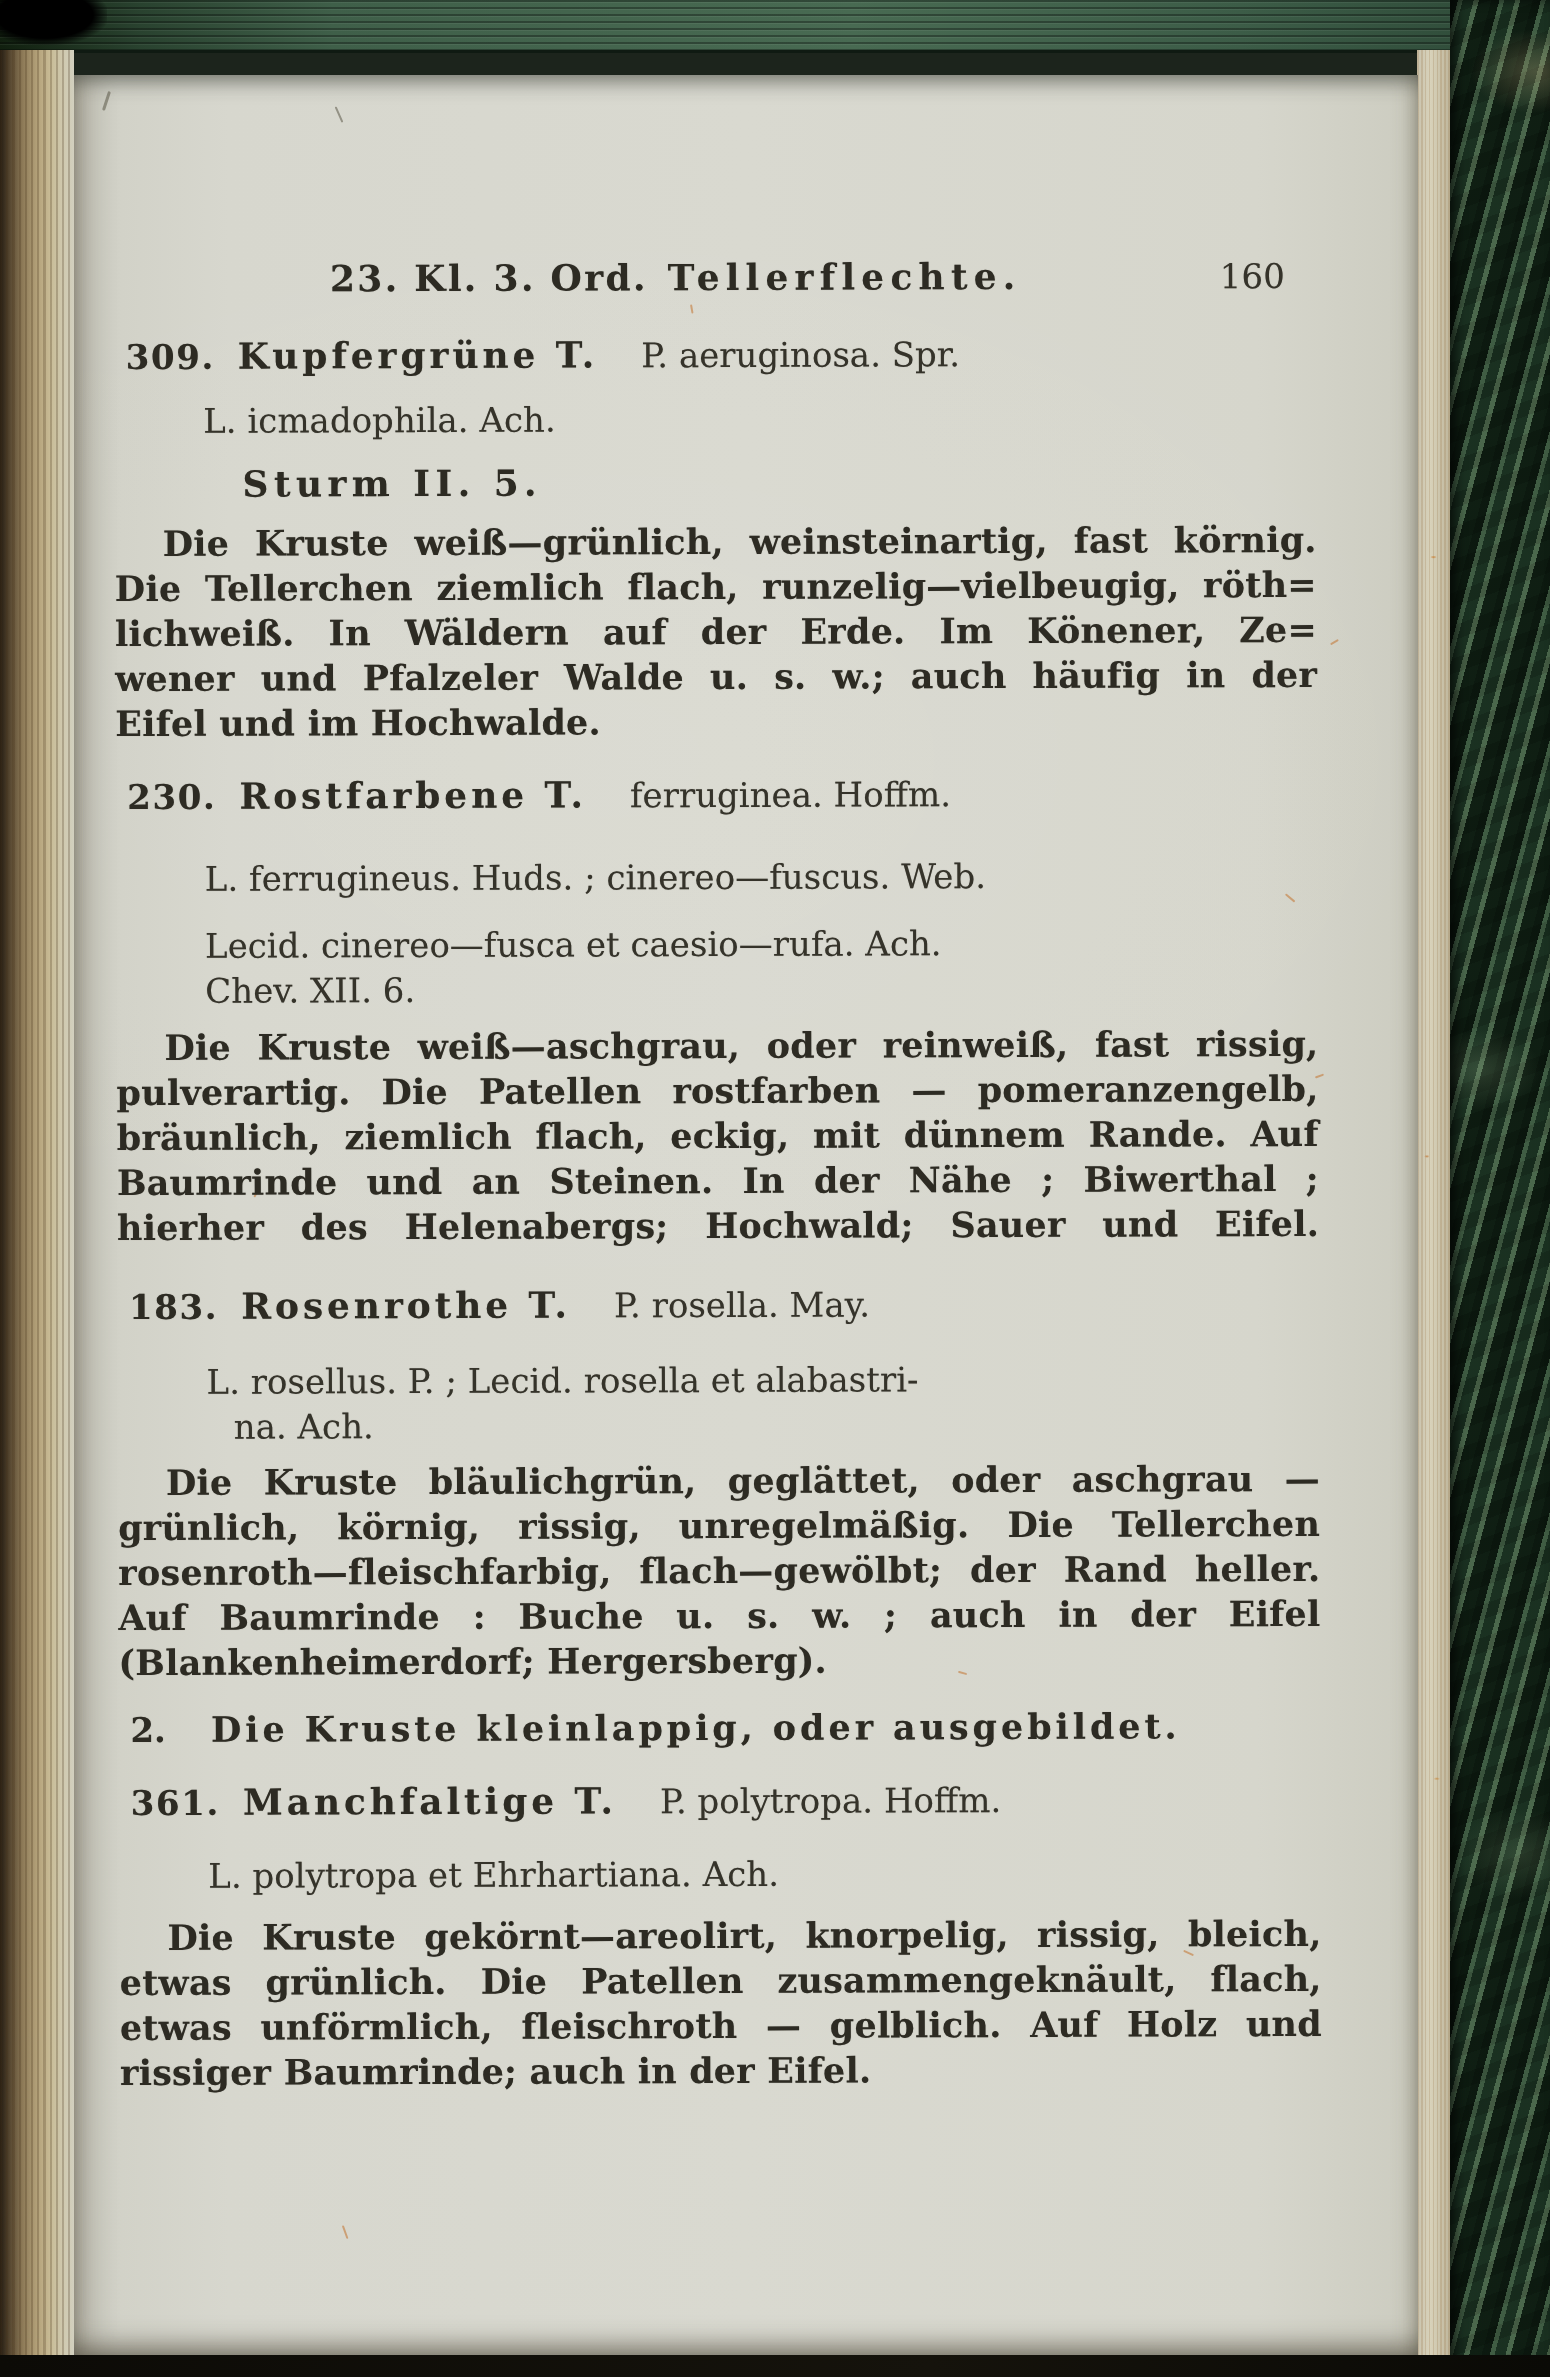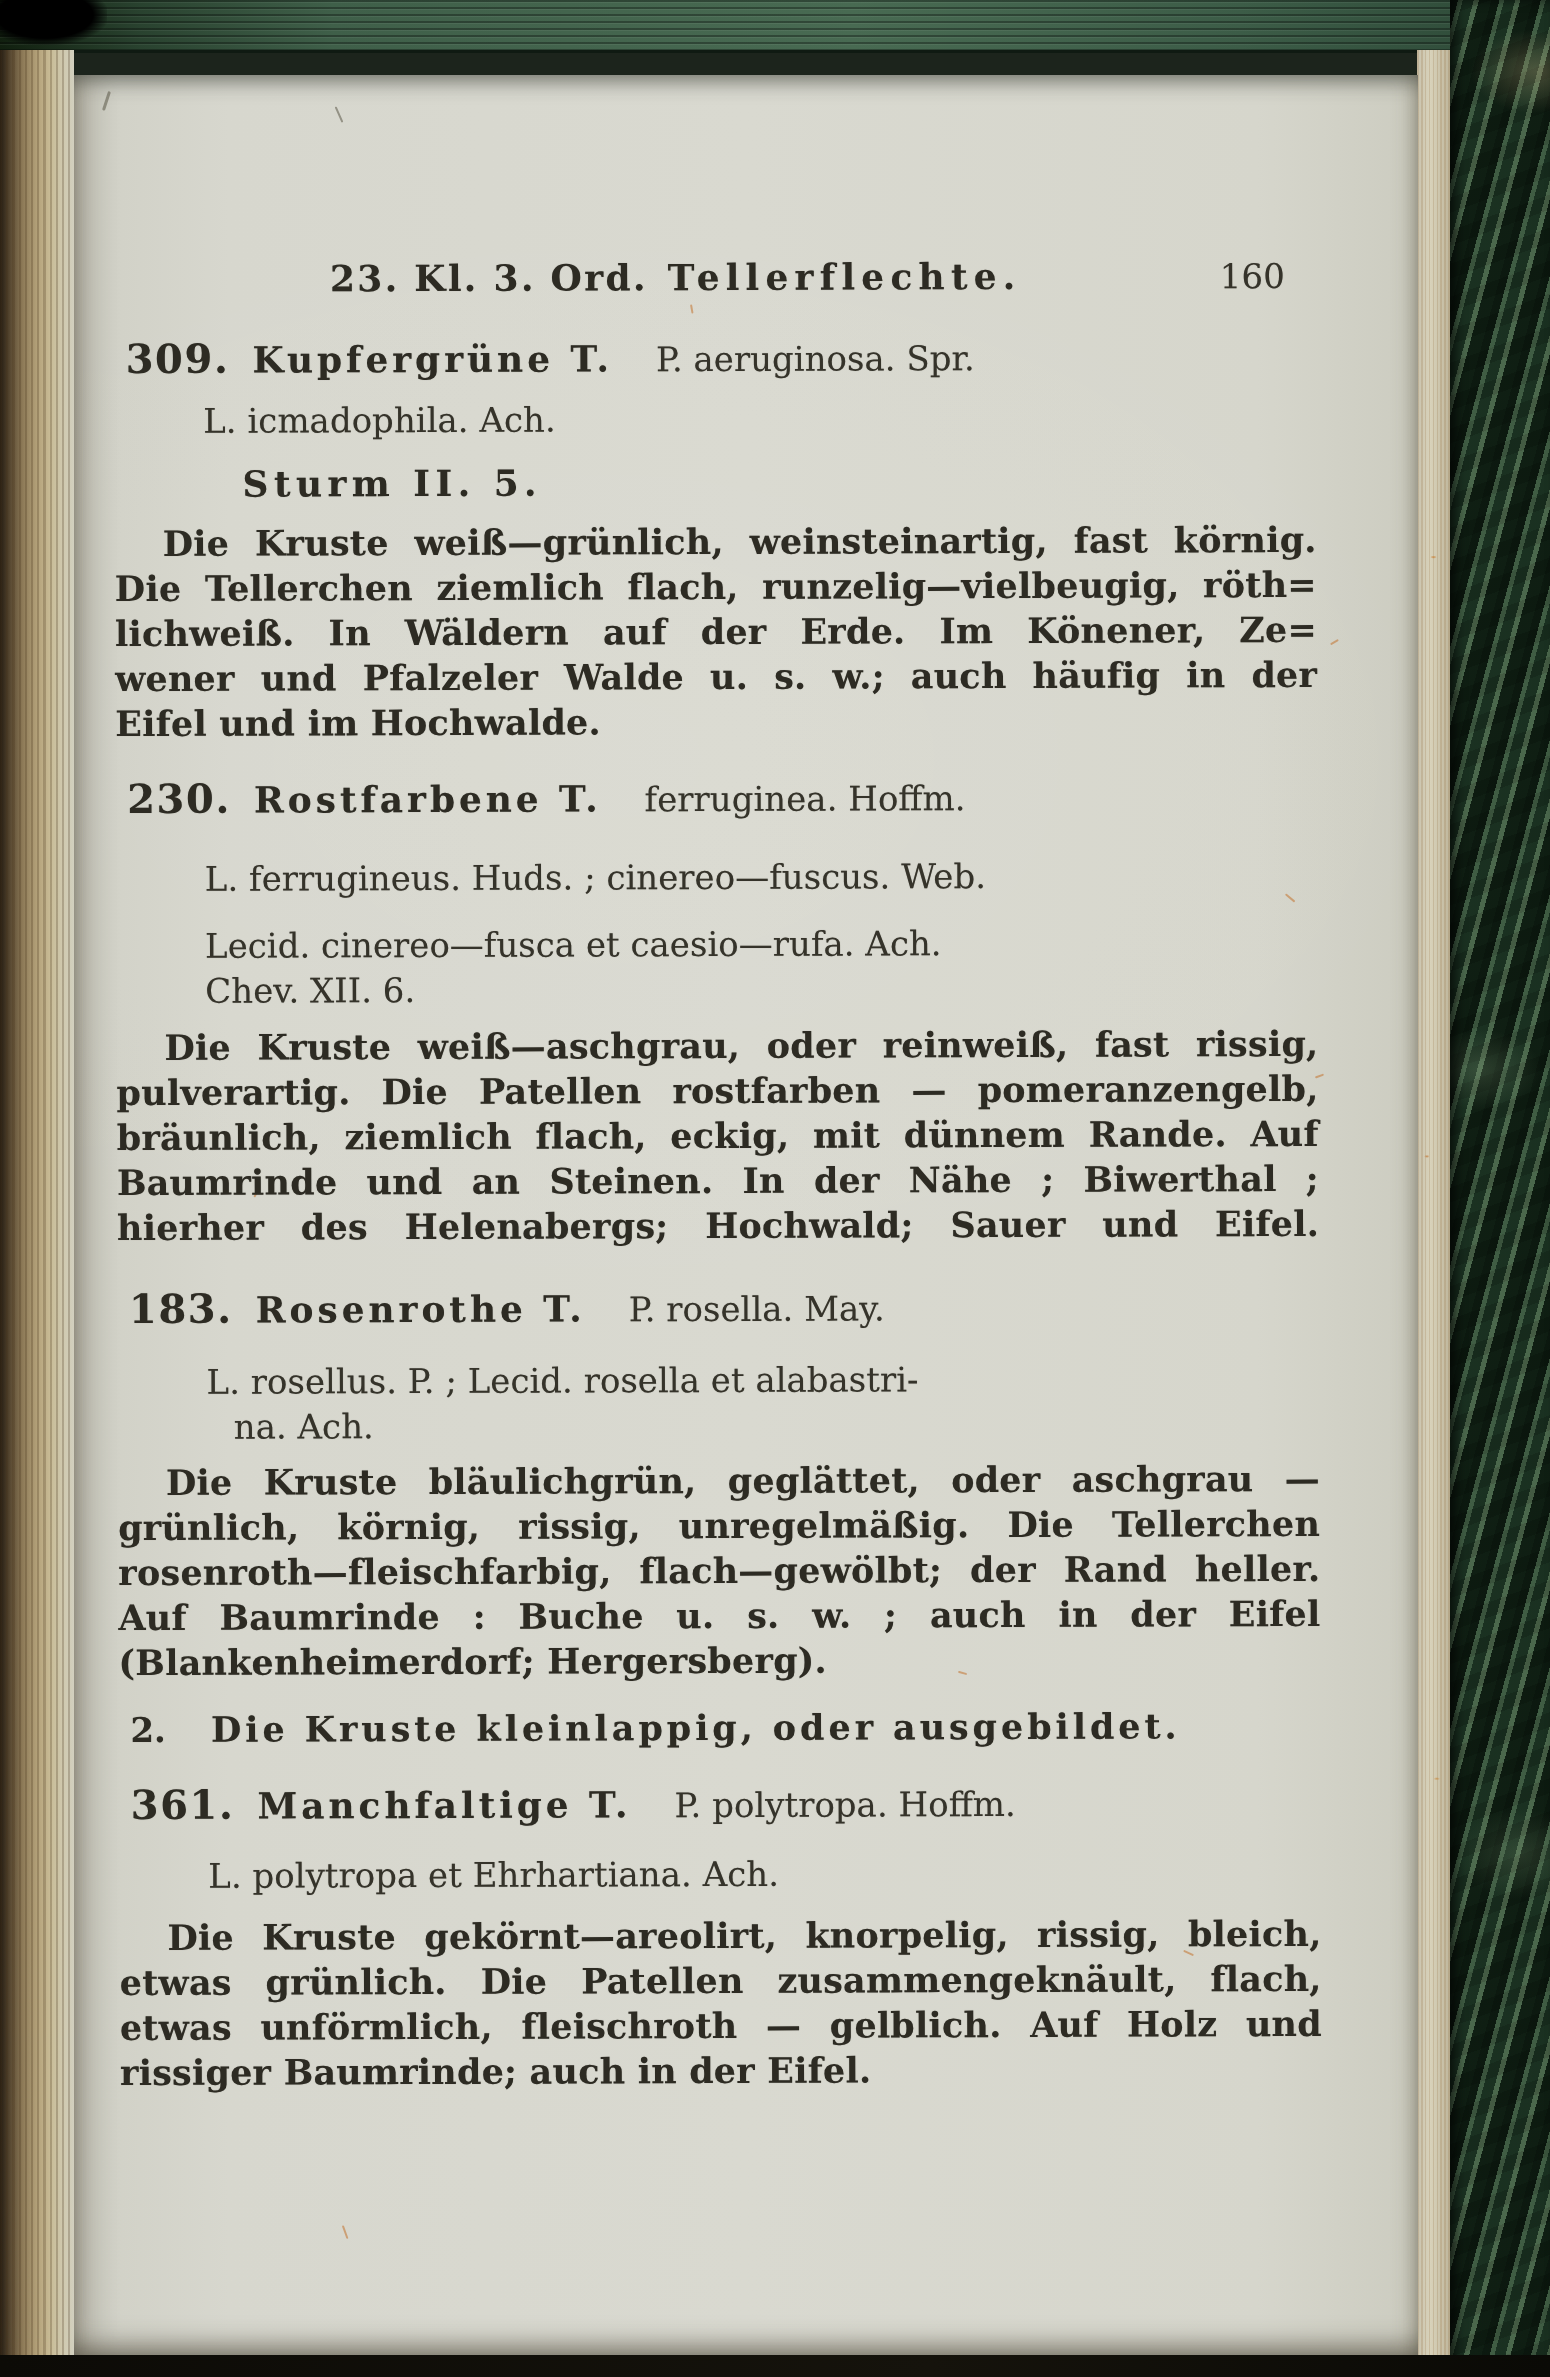--- a/index.html
+++ b/index.html
@@ -73,21 +73,21 @@
 
   
   .pagehead { top:181px; }
   .ph-center { display:flex; justify-content:center; align-items:baseline; gap:20px; width:1124px; }
   .ph-class { font-size:36px; font-weight:700; letter-spacing:2.3px; white-space:nowrap; }
   .ph-title { font-size:36px; font-weight:700; letter-spacing:6.2px; white-space:nowrap; }
   .ph-num { position:absolute; right:31px; top:1.6px; font-size:34px; font-weight:400; color:#35332a; }
 
   
   .e-head { display:flex; align-items:baseline; padding-left:11.6px; white-space:nowrap; }
-  .e-num { font-size:40px; font-weight:700; letter-spacing:1.6px; margin-right:23px; }
+  .e-num { font-size:34px; font-weight:700; letter-spacing:1.6px; margin-right:23px; }
   .e-gname { font-size:36px; font-weight:700; letter-spacing:3.9px; margin-right:43px; }
   .e-lname { font-size:34px; font-weight:400; color:#35332a; }
 
   
   .syn { margin-left:89px; font-size:34px; font-weight:400; color:#35332a; line-height:45px; white-space:nowrap; }
   .syn-cont { margin-left:116px; }
   .ref { margin-left:128px; font-size:36px; font-weight:700; letter-spacing:5.4px; white-space:nowrap; }
 
   
   .pline {

